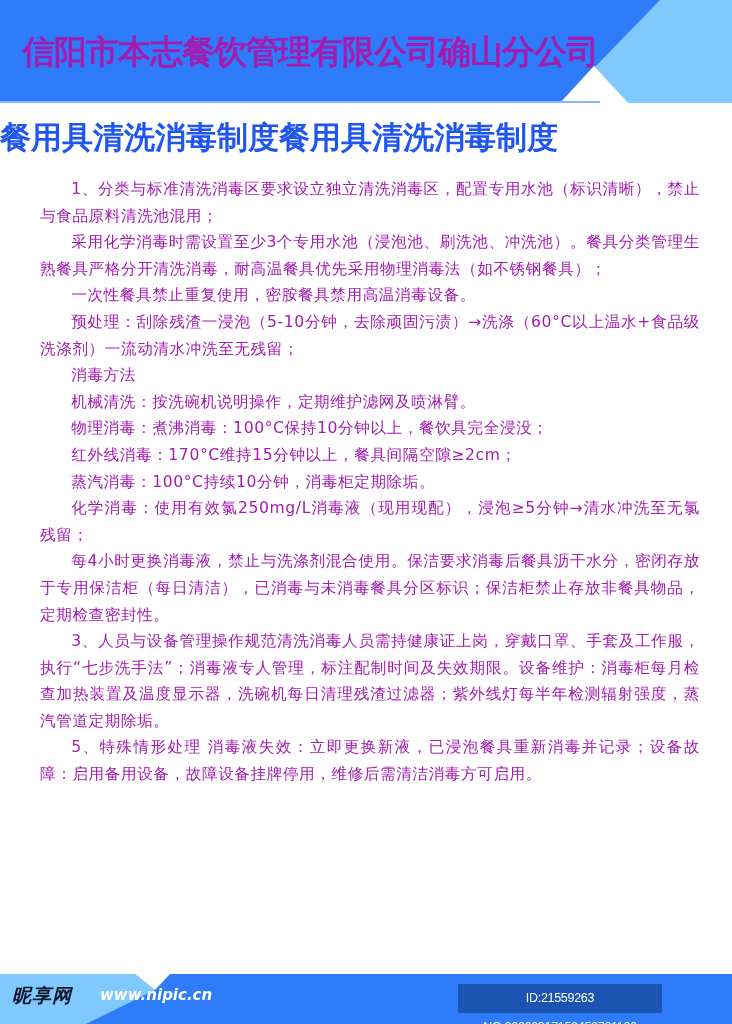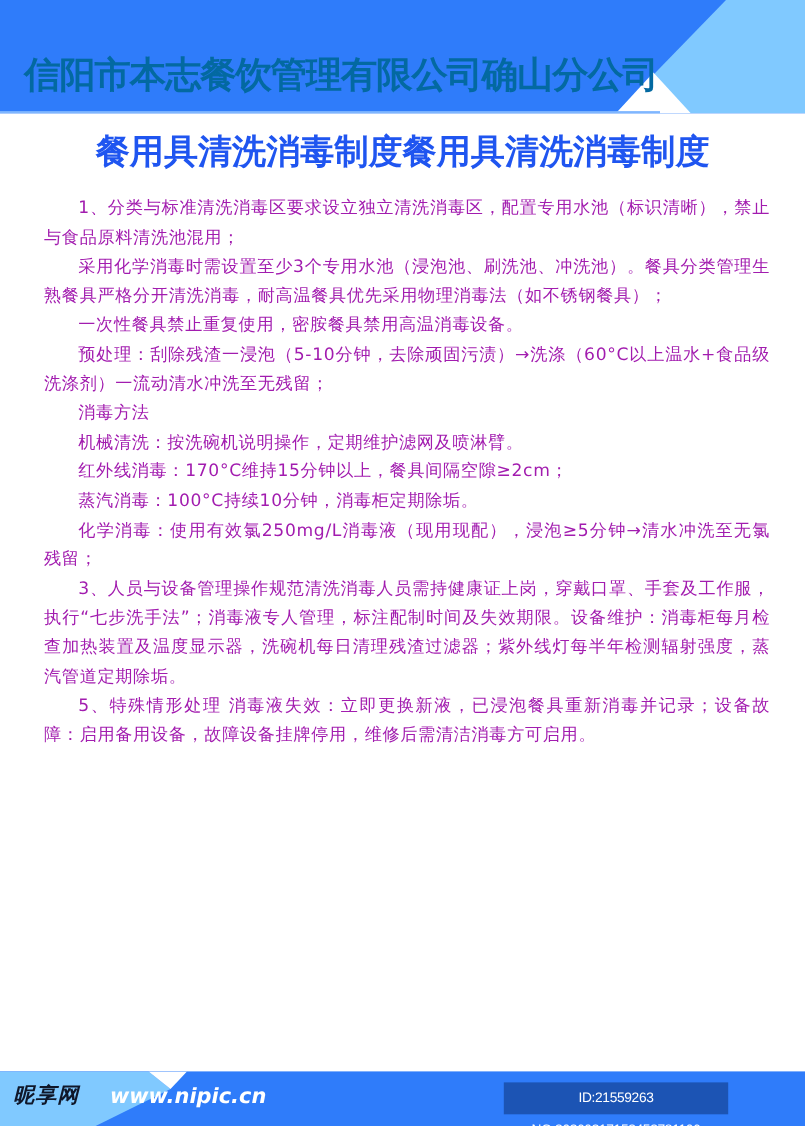--- a/index.html
+++ b/index.html
@@ -15,25 +15,25 @@
   .header-accent {
     position: absolute; right: 0; top: 0; width: 732px; height: 103px;
   }
   .header-line {
     position: absolute; left: 0; top: 101px; width: 600px; height: 2px;
     background: #7fb6ff;
   }
   .org-title {
     position: absolute; left: 22px; top: 30px;
     font-family: "DejaVu Serif", "Liberation Serif", serif;
-    font-size: 33px; font-weight: bold; color: #0369a1;
-    letter-spacing: -1px; white-space: nowrap; margin-top: 16px;
+    font-size: 33px; font-weight: bold; color: #a21caf;
+    letter-spacing: -1px; white-space: nowrap;
   }
   .doc-title {
-    position: absolute; left: 0; top: 117px; width: 732px; text-align: center;
+    position: absolute; left: 0; top: 117px; width: 732px; text-align: left;
     font-size: 31px; font-weight: bold; color: #1f55f0;
     letter-spacing: 0px; white-space: nowrap;
   }
   .body-text {
     position: absolute; left: 40px; top: 176px; width: 660px;
     font-size: 15.6px; line-height: 26.6px; color: #a21caf;
     letter-spacing: 0.6px;
   }
   .body-text p { margin: 0; text-indent: 2em; text-align: justify; }
   .footer {
@@ -41,21 +41,21 @@
     background: #2f7cfa;
   }
   .footer-svg { position: absolute; left: 0; top: 974px; }
   .footer-logo {
     position: absolute; left: 12px; top: 983px;
     font-size: 19px; font-weight: bold; font-style: italic; color: #0f172a;
     letter-spacing: 1px;
   }
   .footer-url {
     position: absolute; left: 100px; top: 986px;
-    font-size: 19px; font-weight: bold; font-style: italic; color: #ffffff;
+    font-size: 15px; font-weight: bold; font-style: italic; color: #ffffff;
   }
   .footer-id {
     position: absolute; left: 458px; top: 984px; width: 204px; height: 29px;
     background: #1c54b4; color: #ffffff;
     font-family: "Liberation Sans", sans-serif; font-size: 12.5px;
     line-height: 29px; text-align: center; letter-spacing: -0.3px;
   }
 </style>
 </head>
 <body>
@@ -70,23 +70,25 @@
 
 <div class="doc-title">餐用具清洗消毒制度餐用具清洗消毒制度</div>
 
 <div class="body-text">
   <p>1、分类与标准清洗消毒区要求设立独立清洗消毒区，配置专用水池（标识清晰），禁止与食品原料清洗池混用；</p>
   <p>采用化学消毒时需设置至少3个专用水池（浸泡池、刷洗池、冲洗池）。餐具分类管理生熟餐具严格分开清洗消毒，耐高温餐具优先采用物理消毒法（如不锈钢餐具）；</p>
   <p>一次性餐具禁止重复使用，密胺餐具禁用高温消毒设备。</p>
   <p>预处理：刮除残渣一浸泡（5-10分钟，去除顽固污渍）→洗涤（60°C以上温水+食品级洗涤剂）一流动清水冲洗至无残留；</p>
   <p>消毒方法</p>
   <p>机械清洗：按洗碗机说明操作，定期维护滤网及喷淋臂。</p>
+  <p>物理消毒：煮沸消毒：100°C保持10分钟以上，餐饮具完全浸没；</p>
   <p>红外线消毒：170°C维持15分钟以上，餐具间隔空隙≥2cm；</p>
   <p>蒸汽消毒：100°C持续10分钟，消毒柜定期除垢。</p>
   <p>化学消毒：使用有效氯250mg/L消毒液（现用现配），浸泡≥5分钟→清水冲洗至无氯残留；</p>
+  <p>每4小时更换消毒液，禁止与洗涤剂混合使用。保洁要求消毒后餐具沥干水分，密闭存放于专用保洁柜（每日清洁），已消毒与未消毒餐具分区标识；保洁柜禁止存放非餐具物品，定期检查密封性。</p>
   <p>3、人员与设备管理操作规范清洗消毒人员需持健康证上岗，穿戴口罩、手套及工作服，执行“七步洗手法”；消毒液专人管理，标注配制时间及失效期限。设备维护：消毒柜每月检查加热装置及温度显示器，洗碗机每日清理残渣过滤器；紫外线灯每半年检测辐射强度，蒸汽管道定期除垢。</p>
   <p>5、特殊情形处理 消毒液失效：立即更换新液，已浸泡餐具重新消毒并记录；设备故障：启用备用设备，故障设备挂牌停用，维修后需清洁消毒方可启用。</p>
 </div>
 
 <div class="footer"></div>
 <svg class="footer-svg" width="732" height="50" viewBox="0 0 732 50">
   <polygon points="0,0 135,0 155,16 86,50 0,50" fill="#80c9ff"></polygon>
   <polygon points="135,0 170,0 155,16" fill="#ffffff"></polygon>
 </svg>
 <div class="footer-logo">昵享网</div>

